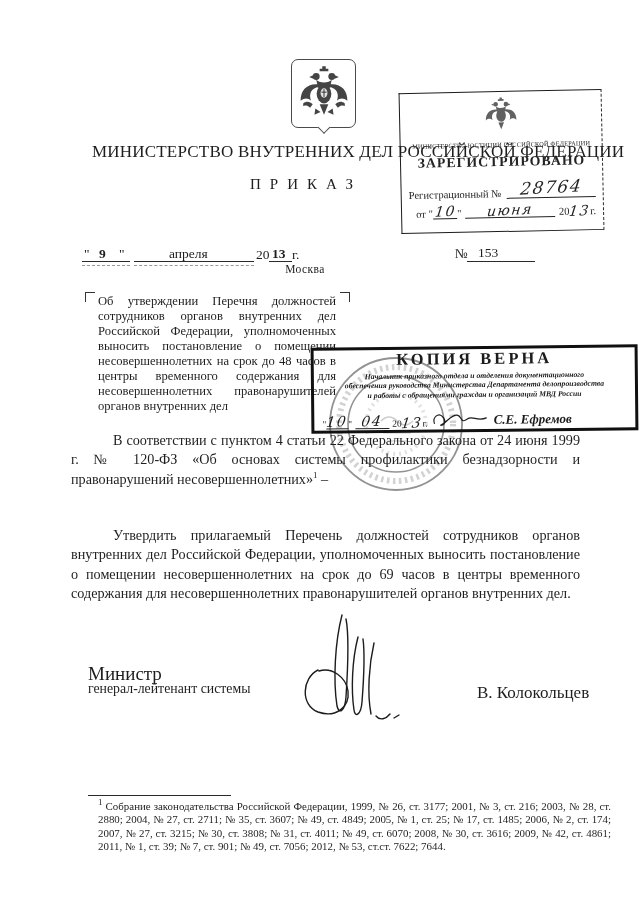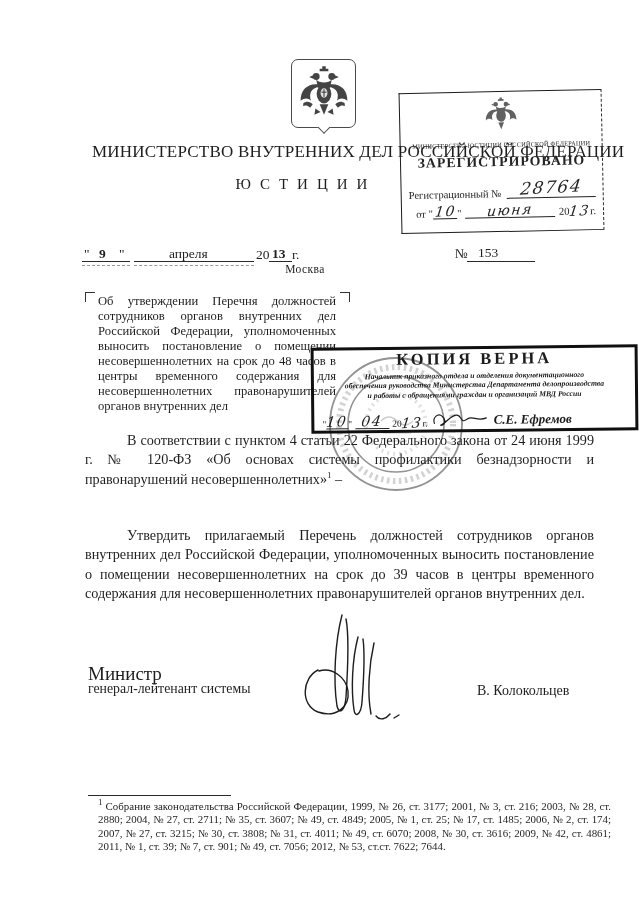--- a/index.html
+++ b/index.html
@@ -55,29 +55,29 @@
   .copy-box{
     left:311px;top:346px;width:321px;height:80px;border:3px solid #101010;
     transform:rotate(-.6deg);color:#1b1b1b;
   }
   .copy-title{position:absolute;top:0px;left:0;right:0;text-align:center;font-weight:bold;font-size:16.5px;letter-spacing:3px;white-space:nowrap;}
   .copy-lines{position:absolute;top:22px;left:0;right:0;text-align:center;font-size:7.7px;line-height:9.4px;font-style:italic;font-weight:bold;white-space:nowrap;}
   .copy-bottom{position:absolute;bottom:1px;left:8px;right:8px;display:flex;align-items:flex-end;font-size:9.5px;}
   .copy-signer{font-weight:bold;font-style:italic;font-size:13px;white-space:nowrap;}
   .round-stamp{left:323px;top:351px;opacity:.55;}
   
-  .para{left:85px;width:509px;font-size:14.2px;line-height:19.4px;text-align:justify;text-indent:42px;}
+  .para{left:71px;width:509px;font-size:14.2px;line-height:19.4px;text-align:justify;text-indent:42px;}
   .p1{top:431px;}
   .p2{top:526px;}
   .directive{left:85px;top:496px;width:509px;text-align:center;font-size:14.5px;letter-spacing:8.5px;white-space:nowrap;}
   sup{font-size:9px;line-height:0;}
   
   .sig-pos1{left:88px;top:663px;font-size:19px;}
   .sig-pos2{left:88px;top:681px;font-size:13.8px;}
-  .sig-name{left:477px;top:683px;font-size:14px;white-space:nowrap;}
+  .sig-name{left:477px;top:683px;font-size:17px;white-space:nowrap;}
   .minister-sig{left:288px;top:610px;}
   
   .foot-rule{left:88px;top:795px;width:143px;border-top:1.5px solid #2a2a2a;height:0;}
   .footnote{left:98px;top:800px;width:513px;font-size:10.9px;line-height:13.3px;text-align:justify;}
 </style>
 </head>
 <body>
 
 <div class="page">
 
@@ -99,21 +99,21 @@
         <path d="M20 50 l6 4 l-7 3 z"></path>
         <path d="M40 50 l-6 4 l7 3 z"></path>
       </g>
       <ellipse cx="30" cy="32" rx="4" ry="5.5" fill="#ffffff" opacity="0.85"></ellipse>
       <path d="M30 27.5 v9 M27 31 h6" stroke="#2b2b2b" stroke-width="1.1" fill="none"></path>
     </svg>
     <div class="emblem-notch"></div>
   </div>
 
   <div class="abs ministry-title">МИНИСТЕРСТВО ВНУТРЕННИХ ДЕЛ РОССИЙСКОЙ ФЕДЕРАЦИИ</div>
-  <div class="abs prikaz">ЮСТИЦИИ</div>
+  <div class="abs prikaz">ПРИКАЗ</div>
 
   <div class="abs reg-box">
     <svg class="reg-eagle" width="34" height="38" viewBox="0 0 60 64">
       <g fill="#3a3a3a" opacity="0.8">
         <path d="M28 1 h4 v3 h3 v3 h-10 v-3 h3 z"></path>
         <circle cx="21" cy="13" r="4"></circle>
           <circle cx="39" cy="13" r="4"></circle>
         <path d="M17.5 11.5 l-4.5 2 l4.5 2 z"></path>
           <path d="M42.5 11.5 l4.5 2 l-4.5 2 z"></path>
         <path d="M21 16 C24 21 36 21 39 16 L37 26 H23 Z"></path>
@@ -190,21 +190,21 @@
       <svg width="58" height="18" viewBox="0 0 58 18" style="margin:0 4px">
         <path d="M3 13 C1 7 7 2 11 6 C15 10 14 15 9 15 C15 13 20 4 26 5 C31 6 29 14 36 9 C41 5 46 12 55 8" stroke="#1c1c1c" stroke-width="1.2" fill="none" stroke-linecap="round"></path>
       </svg>
       <span class="copy-signer">С.Е. Ефремов</span>
     </div>
   </div>
 
   <div class="abs para p1"><span>В соответствии с пунктом 4 статьи 22 Федерального закона от 24 июня 1999 г. № 120-ФЗ «Об основах системы профилактики безнадзорности и правонарушений несовершеннолетних»</span><sup>1</sup><span> –</span></div>
 
 
-  <div class="abs para p2">Утвердить прилагаемый Перечень должностей сотрудников органов внутренних дел Российской Федерации, уполномоченных выносить постановление о помещении несовершеннолетних на срок до 39 часов в центры временного содержания для несовершеннолетних правонарушителей органов внутренних дел.</div>
+  <div class="abs para p2">Утвердить прилагаемый Перечень должностей сотрудников органов внутренних дел Российской Федерации, уполномоченных выносить постановление о помещении несовершеннолетних на срок до 69 часов в центры временного содержания для несовершеннолетних правонарушителей органов внутренних дел.</div>
 
   <svg class="abs minister-sig" width="112" height="118" viewBox="0 0 112 118">
     <g stroke="#1c1c1c" stroke-width="1.4" fill="none" stroke-linecap="round">
       <path d="M54 5 C47 32 45 70 49 96 C51 105 57 101 58 87 C60 56 61 24 58 9"></path>
       <path d="M70 27 C64 50 63 80 66 100 C67 108 73 105 74 92 C76 66 77 44 75 29"></path>
       <path d="M86 33 C81 55 79 83 83 104"></path>
       <path d="M30 60 C14 68 12 95 30 102 C47 108 62 98 60 81 C58 67 44 57 31 61"></path>
       <path d="M88 106 C92 111 98 109 102 104"></path>
       <path d="M106 108 l5 -3"></path>
     </g>

